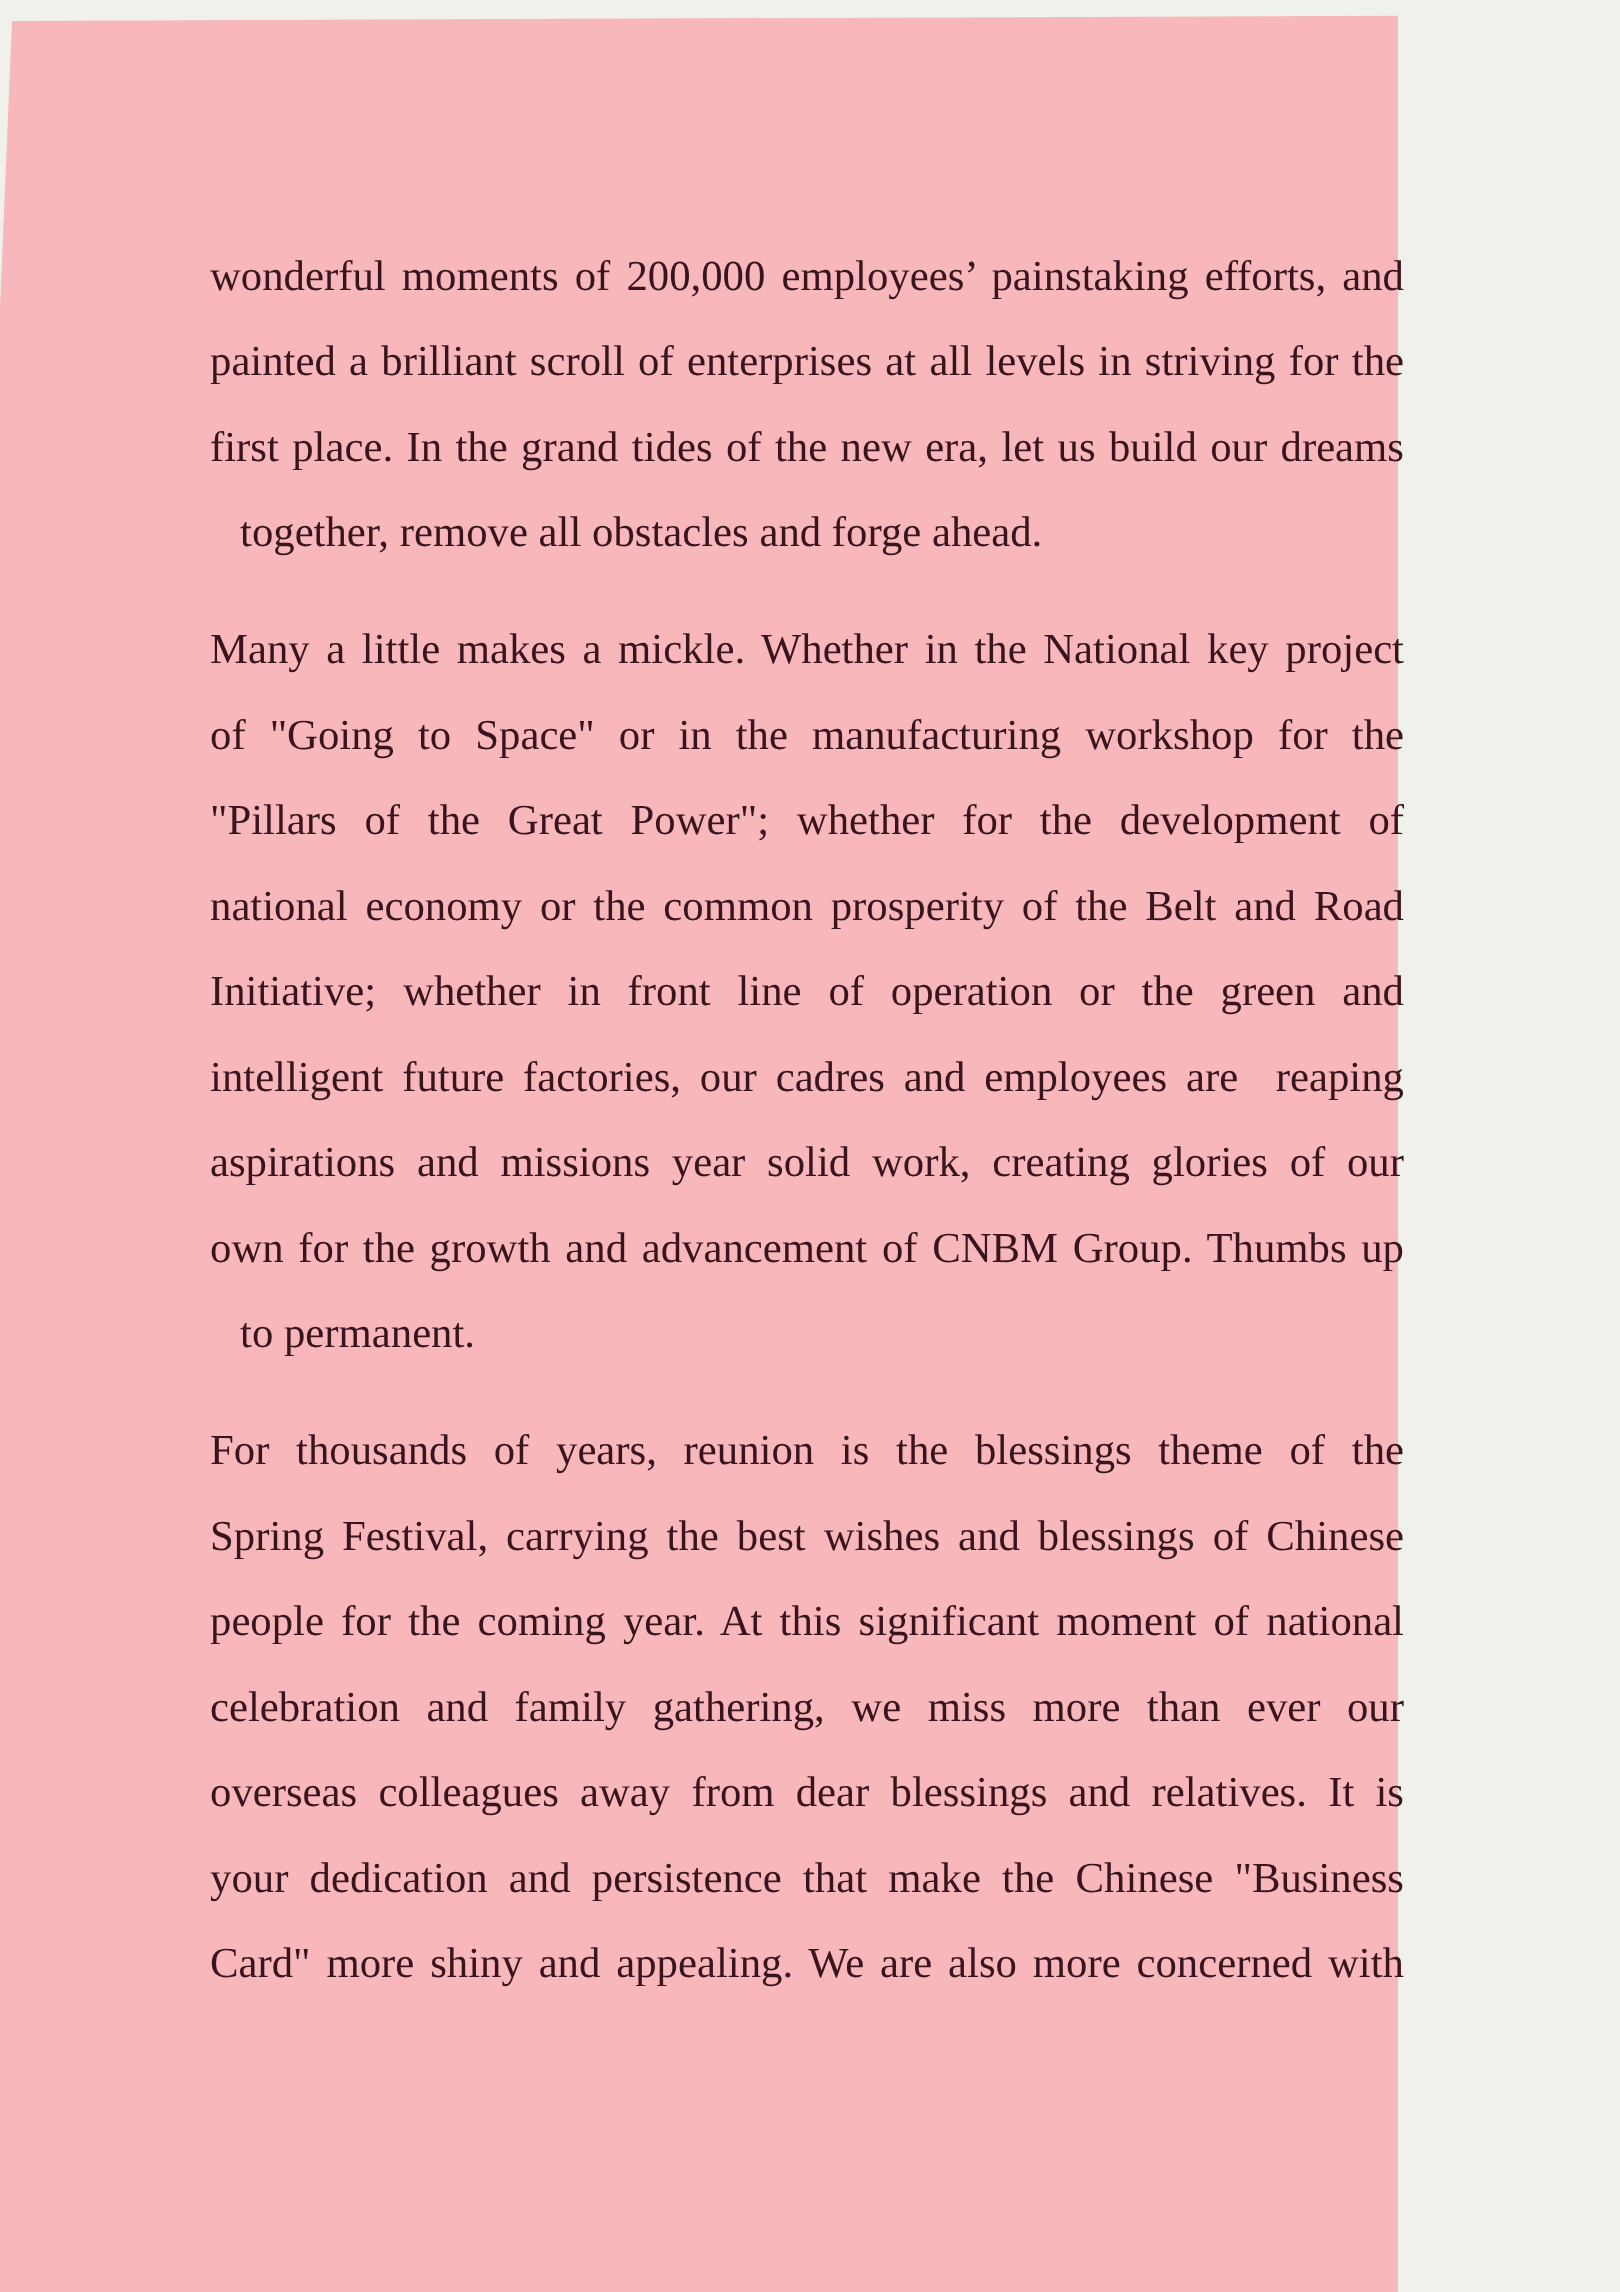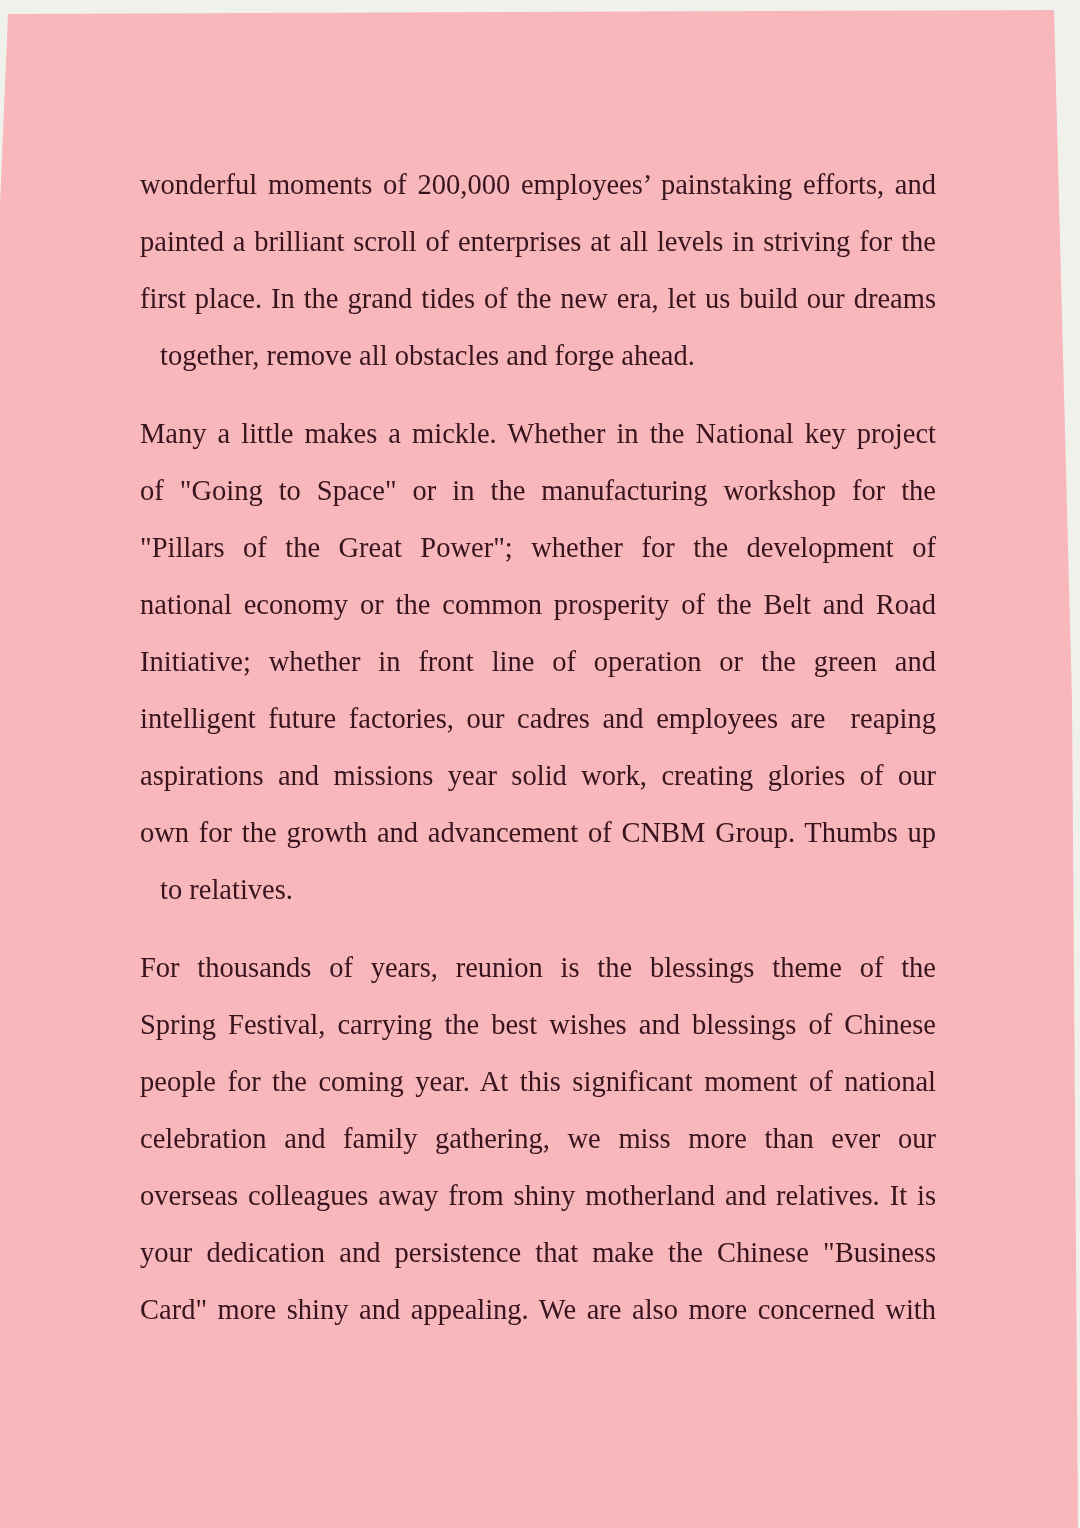--- a/index.html
+++ b/index.html
@@ -11,21 +11,21 @@
     height: 1528px;
     background: #f1f1ec;
     overflow: hidden;
     position: relative;
     font-family: "Liberation Serif", "DejaVu Serif", serif;
   }
   .paper {
     position: absolute;
     left: 0;
     top: 0;
-    width: 1080px;
+    width: 932px;
     height: 1528px;
     background: #f8b7bb;
     clip-path: polygon(8px 14px, 1054px 10px, 1072px 700px, 1078px 1528px, 0px 1528px, 0px 205px);
   }
   .doc {
     position: absolute;
     left: 140px;
     top: 156px;
     width: 796px;
     color: #38141f;
@@ -61,27 +61,27 @@
 
     <div class="para">
       <div class="line">Many a little makes a mickle. Whether in the National key project</div>
       <div class="line">of "Going to Space" or in the manufacturing workshop for the</div>
       <div class="line">"Pillars of the Great Power"; whether for the development of</div>
       <div class="line">national economy or the common prosperity of the Belt and Road</div>
       <div class="line">Initiative; whether in front line of operation or the green and</div>
       <div class="line">intelligent future factories, our cadres and employees are &nbsp;reaping</div>
       <div class="line">aspirations and missions year solid work, creating glories of our</div>
       <div class="line">own for the growth and advancement of CNBM Group. Thumbs up</div>
-      <div class="line short">to relatives.</div>
+      <div class="line short">to permanent.</div>
     </div>
 
     <div class="para">
       <div class="line">For thousands of years, reunion is the blessings theme of the</div>
       <div class="line">Spring Festival, carrying the best wishes and blessings of Chinese</div>
       <div class="line">people for the coming year. At this significant moment of national</div>
       <div class="line">celebration and family gathering, we miss more than ever our</div>
-      <div class="line">overseas colleagues away from shiny motherland and relatives. It is</div>
+      <div class="line">overseas colleagues away from dear blessings and relatives. It is</div>
       <div class="line">your dedication and persistence that make the Chinese "Business</div>
       <div class="line">Card" more shiny and appealing. We are also more concerned with</div>
     </div>
 
   </div>
 </div>
 
 </body></html>

